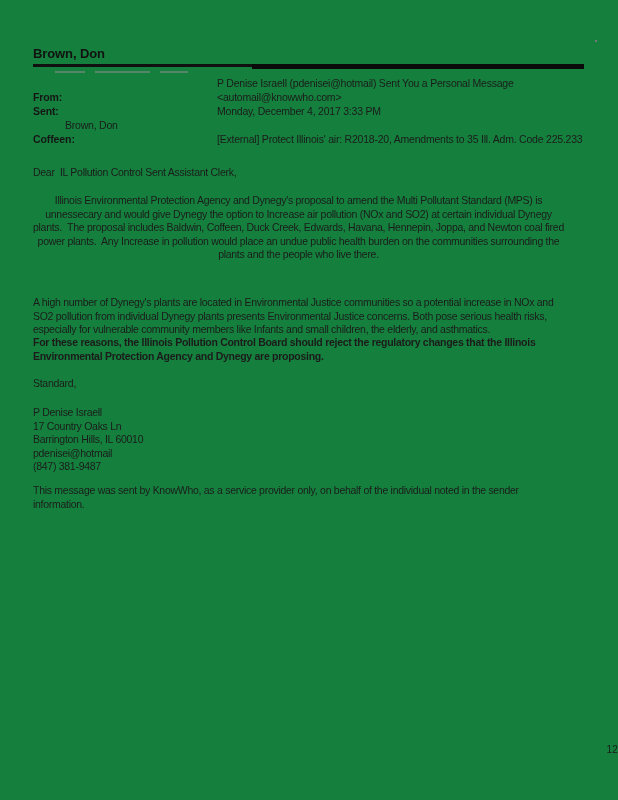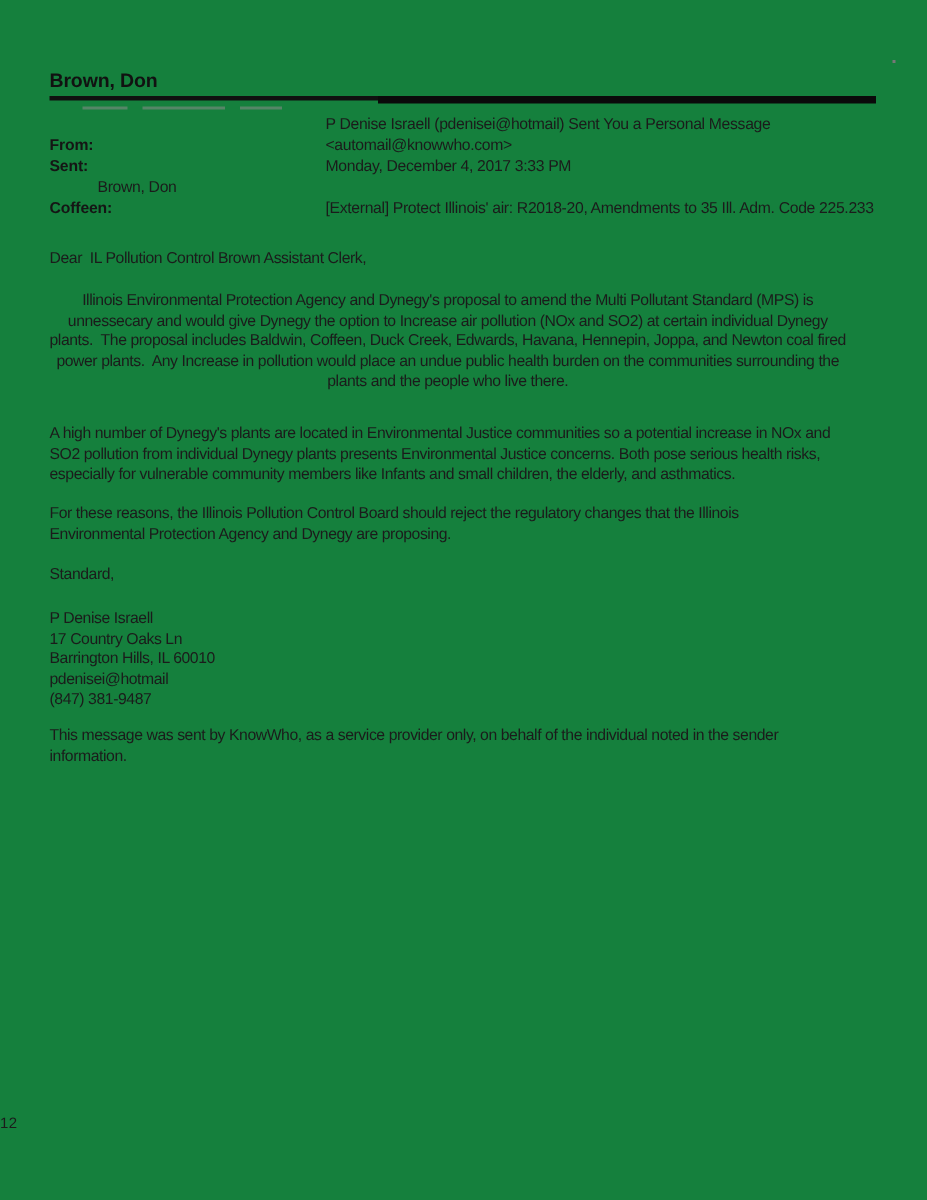--- a/index.html
+++ b/index.html
@@ -87,21 +87,21 @@
     line-height: 13.5px;
     letter-spacing: -0.28px;
     white-space: pre;
     color: #1b1b1b;
   }
   .footer-page-number {
     position: absolute;
     left: 0;
     top: 744px;
     width: 100%;
-    text-align: left;
+    text-align: right;
     font-size: 10px;
     letter-spacing: 0.2px;
     color: #1b1b1b;
   }
 </style>
 </head>
 <body>
 
 <div class="page">
 
@@ -125,33 +125,33 @@
     </div>
     <div class="meta-row">
       <div class="meta-value">Brown, Don</div>
     </div>
     <div class="meta-row">
       <div class="meta-label">Coffeen:</div>
       <div class="meta-value">[External] Protect Illinois' air: R2018-20, Amendments to 35 Ill. Adm. Code 225.233</div>
     </div>
   </div>
 
-  <div class="body-text" style="top:166px;">Dear  IL Pollution Control Brown Assistant Clerk,</div>
+  <div class="body-text" style="top:166px;">Dear  IL Pollution Control Sent Assistant Clerk,</div>
 
   <div class="body-text" style="top:194px;text-align:center;">Illinois Environmental Protection Agency and Dynegy's proposal to amend the Multi Pollutant Standard (MPS) is
 unnessecary and would give Dynegy the option to Increase air pollution (NOx and SO2) at certain individual Dynegy
 plants.  The proposal includes Baldwin, Coffeen, Duck Creek, Edwards, Havana, Hennepin, Joppa, and Newton coal fired
 power plants.  Any Increase in pollution would place an undue public health burden on the communities surrounding the
 plants and the people who live there.</div>
 
-  <div class="body-text" style="top:283px;">A high number of Dynegy's plants are located in Environmental Justice communities so a potential increase in NOx and
+  <div class="body-text" style="top:296px;">A high number of Dynegy's plants are located in Environmental Justice communities so a potential increase in NOx and
 SO2 pollution from individual Dynegy plants presents Environmental Justice concerns. Both pose serious health risks,
 especially for vulnerable community members like Infants and small children, the elderly, and asthmatics.</div>
 
-  <div class="body-text" style="top:336px;">For these reasons, the Illinois Pollution Control Board should reject the regulatory changes that the Illinois
+  <div class="body-text" style="top:336px;font-weight:bold;">For these reasons, the Illinois Pollution Control Board should reject the regulatory changes that the Illinois
 Environmental Protection Agency and Dynegy are proposing.</div>
 
   <div class="body-text" style="top:377px;">Standard,</div>
 
   <div class="body-text" style="top:406px;">P Denise Israell
 17 Country Oaks Ln
 Barrington Hills, IL 60010
 pdenisei@hotmail
 (847) 381-9487</div>
 

